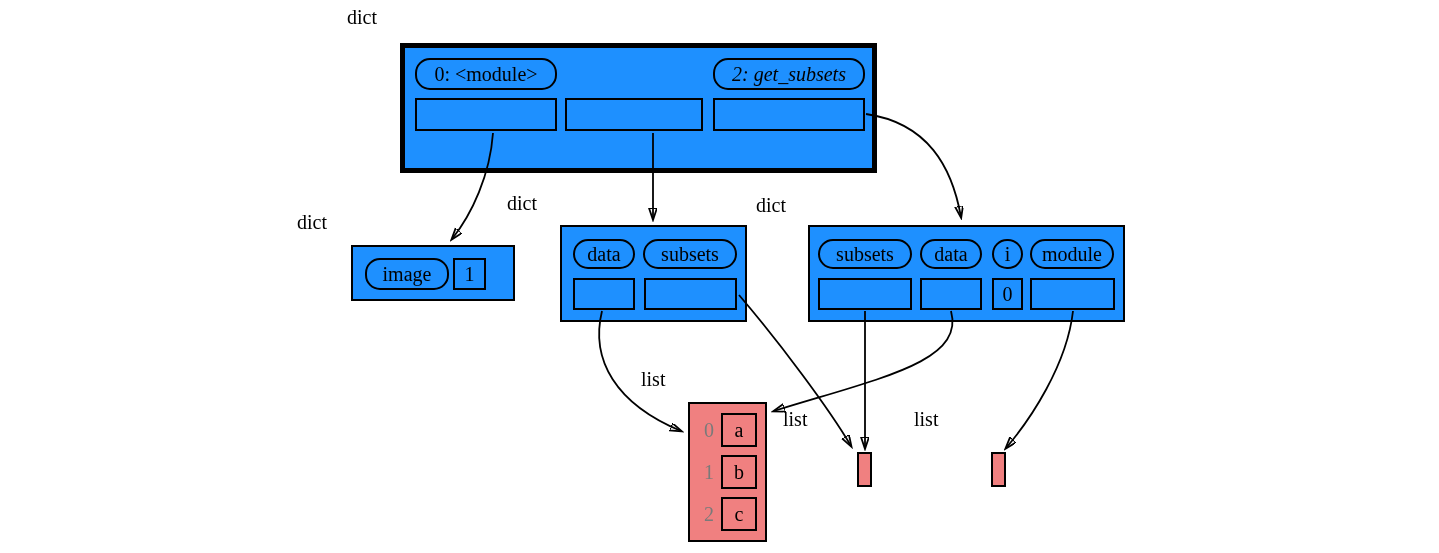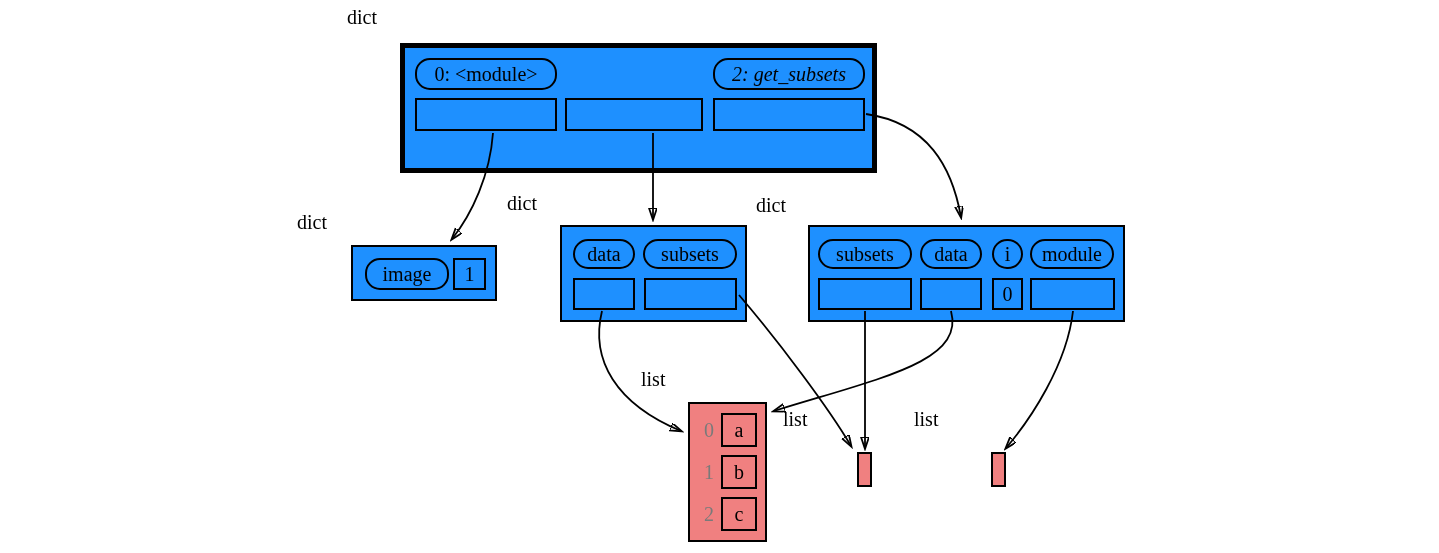--- a/index.html
+++ b/index.html
@@ -52,21 +52,21 @@
   <div class="type-label" style="left:347px; top:6px;">dict</div>
   <div class="dict-box frame" style="left:400px; top:43px; width:477px; height:130px;">
     <div class="pill" style="left:10px; top:10px; width:142px; height:32px;">0: &lt;module&gt;</div>
     <div class="pill" style="left:308px; top:10px; width:152px; height:32px;font-style:italic;">2: get_subsets</div>
     <div class="slot" style="left:10px; top:50px; width:142px; height:33px;"></div>
     <div class="slot" style="left:160px; top:50px; width:138px; height:33px;"></div>
     <div class="slot" style="left:308px; top:50px; width:152px; height:33px;"></div>
   </div>
 
   <div class="type-label" style="left:297px; top:211px;">dict</div>
-  <div class="dict-box" style="left:351px; top:245px; width:146px; height:56px;">
+  <div class="dict-box" style="left:351px; top:245px; width:164px; height:56px;">
     <div class="pill" style="left:12px; top:11px; width:84px; height:32px;">image</div>
     <div class="slot" style="left:100px; top:11px; width:33px; height:32px;">1</div>
   </div>
 
   <div class="type-label" style="left:507px; top:192px;">dict</div>
   <div class="dict-box" style="left:560px; top:225px; width:187px; height:97px;">
     <div class="pill" style="left:11px; top:12px; width:62px; height:30px;">data</div>
     <div class="pill" style="left:81px; top:12px; width:94px; height:30px;">subsets</div>
     <div class="slot" style="left:11px; top:51px; width:62px; height:32px;"></div>
     <div class="slot" style="left:82px; top:51px; width:93px; height:32px;"></div>

